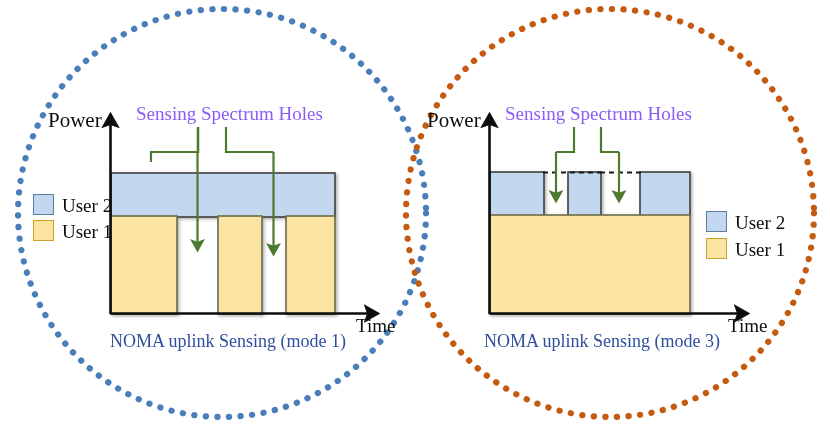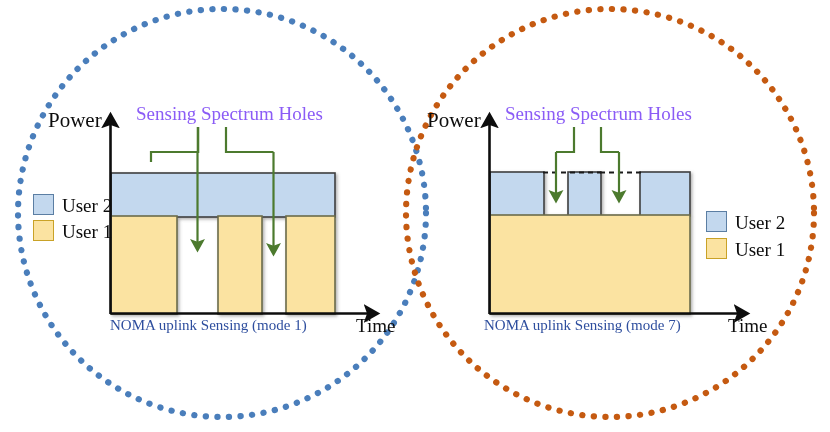--- a/index.html
+++ b/index.html
@@ -4,21 +4,21 @@
 <style>
   html,body{margin:0;padding:0;background:#ffffff;}
   body{width:830px;height:432px;overflow:hidden;
        font-family:"Liberation Serif","DejaVu Serif",serif;}
   #stage{position:relative;width:790px;height:432px;background:#fff;}
   #stage svg.layer{position:absolute;left:0;top:0;width:830px;height:432px;}
 
   .lbl{position:absolute;white-space:nowrap;line-height:1;}
 
   .axis-label{font-size:21px;color:#0d0d0d;}
-  .caption{font-size:15px;color:#2e4e9e;}
+  .caption{font-size:18px;color:#2e4e9e;margin-top:14px;}
   .caption-time{font-size:19px;color:#0d0d0d;}
   .anno{font-size:19px;color:#8b5cf6;}
   .legend-text{font-size:19px;color:#0d0d0d;}
 
   .legend-sw{position:absolute;width:21px;height:21px;border:1.4px solid #8a8a6a;
              box-sizing:border-box;}
   .sw-blue{background:#c3d8ee;border-color:#5b7ea3;}
   .sw-yellow{background:#fbe3a1;border-color:#c9a227;}
 </style>
 </head>
@@ -103,21 +103,21 @@
     <div class="lbl legend-text" style="left:62px;top:196px;">User 2</div>
 
     <div class="legend-sw sw-yellow" style="left:33px;top:220px;"></div>
     <div class="lbl legend-text" style="left:62px;top:222px;">User 1</div>
   </div>
 
   <div class="lbl axis-label" style="left:427px;top:110px;">Power</div>
 
   <div class="lbl anno" style="left:505px;top:104px;">Sensing Spectrum Holes</div>
 
-  <div class="lbl caption" style="left:484px;top:318px;">NOMA uplink Sensing (mode 7)</div>
+  <div class="lbl caption" style="left:484px;top:318px;">NOMA uplink Sensing (mode 3)</div>
 
   <div class="lbl caption-time" style="left:728px;top:316px;">Time</div>
 
   <div>
     <div class="legend-sw sw-blue" style="left:706px;top:211px;"></div>
     <div class="lbl legend-text" style="left:735px;top:213px;">User 2</div>
 
     <div class="legend-sw sw-yellow" style="left:706px;top:238px;"></div>
     <div class="lbl legend-text" style="left:735px;top:240px;">User 1</div>
   </div>

